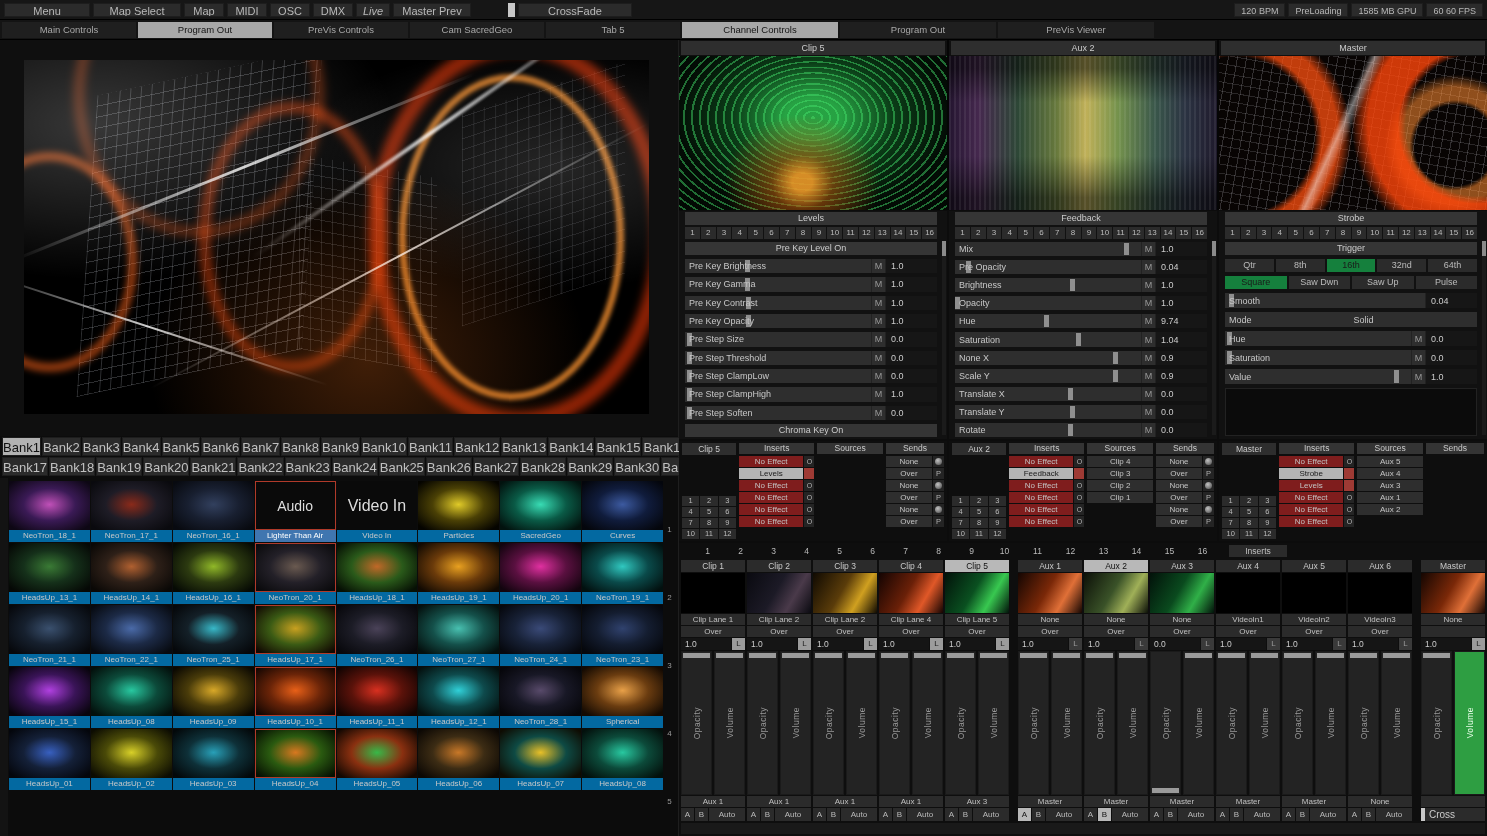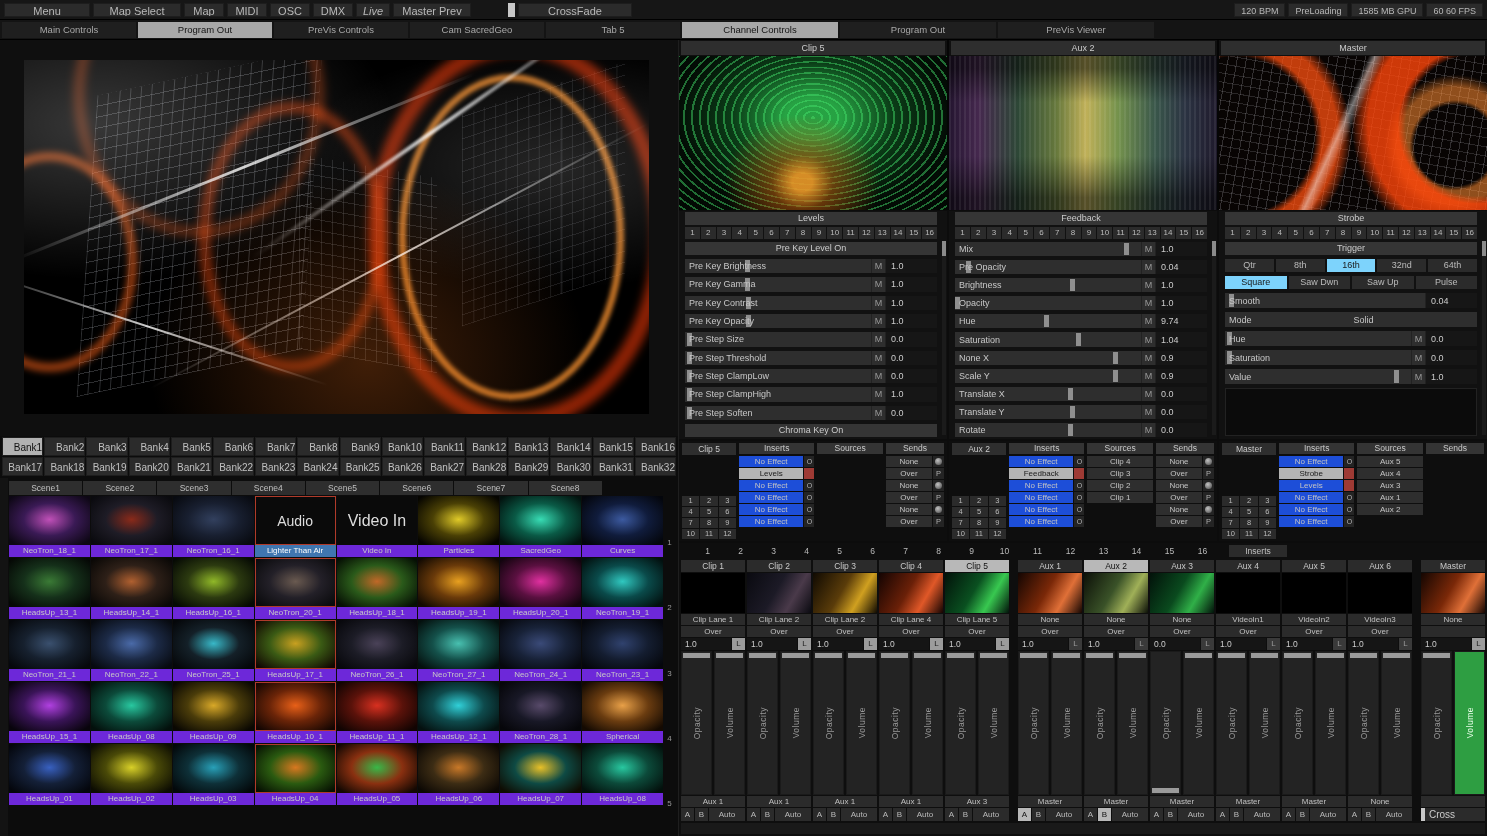--- a/index.html
+++ b/index.html
@@ -49,40 +49,40 @@
   #pvs3{left:30%;top:20%;width:70%;transform:rotate(-35deg);height:4px;filter:blur(1px);}
   #pvs4{left:-10%;top:75%;width:60%;transform:rotate(18deg);height:2px;}
   #pvw{position:absolute;inset:0;background:
      radial-gradient(ellipse at 12% 18%, rgba(255,255,255,.22), transparent 38%),
      radial-gradient(ellipse at 55% 85%, rgba(255,120,30,.25), transparent 45%),
      radial-gradient(ellipse at 85% 30%, rgba(255,255,255,.15), transparent 35%);}
 
   
   .banks { padding:1px 2px; }
   .bankrow { display:flex; gap:1px; margin-bottom:1px; }
-  .bank { flex:1; height:19px; background:#2b2b2b; color:#c0c0c0; font-size:10px; text-align:right; line-height:19px; border:1px solid #1d1d1d; }
+  .bank { flex:1; height:19px; background:#2b2b2b; color:#c0c0c0; font-size:13px; text-align:left; line-height:19px; border:1px solid #1d1d1d; }
   .bank.sel { background:#b2b2b2; color:#111; }
 
   
   .scenes { flex:1; position:relative; padding:3px 2px 0 9px; display:flex; flex-direction:column; }
   .scene-scroll { position:absolute; left:0; top:0; bottom:0; width:8px; background:#131313; }
   .shead { display:flex; gap:1px; margin-bottom:1px; }
   .sh { flex:1; height:14px; background:#2e2e2e; color:#c0c0c0; font-size:8.5px; text-align:center; line-height:14px; }
   .shnum { width:13px; background:transparent; }
   .sbody { display:flex; }
   .sgridwrap { flex:1; display:flex; flex-direction:column; gap:1px; }
   .numcol { width:13px; display:flex; flex-direction:column; }
   .rnum { flex:1; display:flex; align-items:center; justify-content:center; font-size:8px; color:#999; }
   .srw { display:flex; gap:1px; height:61px; }
   .scell { flex:1; display:flex; flex-direction:column; min-width:0; }
   .sthumb { flex:1; position:relative; background:#000; }
   .sthumb.sel { outline:1px solid #b03a2a; outline-offset:-1px; }
   .celltext { position:absolute; inset:0; display:flex; align-items:center; justify-content:center; color:#ddd; }
   .celltext.big { font-size:16px; } .celltext.med { font-size:14px; }
-  .slabel { height:12px; background:#6d28d9; font-size:8px; color:#c8c8c8; text-align:center; line-height:12px; white-space:nowrap; overflow:hidden; }
+  .slabel { height:12px; background:#0369a1; font-size:8px; color:#c8c8c8; text-align:center; line-height:12px; white-space:nowrap; overflow:hidden; }
   .slabel.sel { background:#4076b0; color:#fff; }
 
   
   .monitors { height:170px; display:flex; gap:2px; background:#050505; }
   .monitor { flex:1; display:flex; flex-direction:column; background:#101010; min-width:0; }
   .montitle { height:14px; background:#2e2e2e; text-align:center; font-size:9px; color:#ccc; line-height:14px; margin:1px 2px; }
   .monart { flex:1; position:relative; overflow:hidden; background:#000; }
   .art-clip5 { background:
     radial-gradient(ellipse at 46% 82%, rgba(235,150,40,.9) 0 5%, rgba(180,80,10,.55) 15%, transparent 38%),
     repeating-radial-gradient(ellipse at 50% 40%, rgba(70,230,110,.45) 0 2px, rgba(0,0,0,0) 2px 8px),
@@ -111,34 +111,34 @@
   .pheader { height:13px; margin:2px 3px; background:#353535; text-align:center; line-height:13px; font-size:9px; color:#ccc; }
   .prow { height:15px; margin:2px 3px; background:#2e2e2e; display:flex; position:relative; font-size:9px; }
   .ptrack { flex:1; position:relative; }
   .plabel { position:absolute; left:4px; top:0; bottom:0; display:flex; align-items:center; color:#c8c8c8; white-space:nowrap; z-index:2; }
   .phandle { position:absolute; top:1px; bottom:1px; width:5px; background:#8f8f8f; z-index:1; }
   .pm { width:14px; display:flex; align-items:center; justify-content:center; color:#999; border-left:1px solid #222; }
   .pval { width:52px; background:#161616; color:#ccc; display:flex; align-items:center; padding-left:5px; border-left:1px solid #222; }
   .pmid { position:absolute; left:55%; top:0; bottom:0; transform:translateX(-50%); display:flex; align-items:center; color:#c8c8c8; }
   .btnrow { display:flex; gap:2px; margin:2px 3px; }
   .tbtn { flex:1; height:13px; background:#2b2b2b; color:#bbb; font-size:9px; text-align:center; line-height:13px; }
-  .tbtn.sel { background:#7dd3fc; color:#1a1a1a; }
+  .tbtn.sel { background:#15803d; color:#1a1a1a; }
   .sblack { flex:1; margin:2px 3px 3px; background:#0b0b0b; border:1px solid #222; }
 
   
   .strips { height:100px; display:flex; gap:2px; margin-top:2px; }
   .strip { flex:1; background:#0e0e0e; display:flex; gap:3px; padding:2px 3px; min-width:0; }
   .scol { display:flex; flex-direction:column; min-width:0; }
   .scol1 { width:54px; } .scol2 { flex:1.15; } .scol3 { flex:1; } .scol4 { width:58px; }
   .sname { height:12px; background:#2e2e2e; font-size:8.5px; color:#ccc; text-align:center; line-height:12px; }
   .sgrid { margin-top:auto; display:grid; grid-template-columns:repeat(3,1fr); gap:1px; }
   .gdig { height:10px; background:#2b2b2b; font-size:7.5px; color:#bbb; text-align:center; line-height:10px; }
   .colhead { height:11px; background:#343434; font-size:8.5px; color:#ccc; text-align:center; line-height:11px; margin-bottom:2px; }
   .irow { display:flex; gap:1px; margin-bottom:1px; height:11px; }
-  .ibtn { flex:1; background:#1d4ed8; color:#c4c4c4; font-size:8px; text-align:center; line-height:11px; white-space:nowrap; overflow:hidden; }
+  .ibtn { flex:1; background:#7f1d1d; color:#c4c4c4; font-size:8px; text-align:center; line-height:11px; white-space:nowrap; overflow:hidden; }
   .ibtn.sel { background:#b4b4b4; color:#1a1a1a; }
   .itag { width:10px; background:#242424; color:#b0b0b0; font-size:7px; text-align:center; line-height:11px; }
   .itag.red { background:#9e3a34; color:#9e3a34; }
   .srcrow { height:11px; margin-bottom:1px; background:#2e2e2e; font-size:8px; color:#c4c4c4; text-align:center; line-height:11px; }
   .snd { display:flex; gap:1px; height:11px; margin-bottom:1px; }
   .sndl { flex:1; background:#2e2e2e; font-size:8px; color:#c4c4c4; text-align:center; line-height:11px; }
   .sndt { width:11px; display:flex; align-items:center; justify-content:center; background:#242424; color:#b0b0b0; font-size:7.5px; }
   .knob { width:7px; height:7px; border-radius:50%; background:radial-gradient(circle at 40% 35%, #c0c0c0, #4a4a4a); }
 
   
@@ -266,31 +266,20 @@
             <div class="bank">Bank27</div>
             <div class="bank">Bank28</div>
             <div class="bank">Bank29</div>
             <div class="bank">Bank30</div>
             <div class="bank">Bank31</div>
             <div class="bank">Bank32</div>
           </div>
         </div>
       <div class="scenes">
         <div class="scene-scroll"></div>
-        <div class="shead" id="scene-heads">
-            <div class="sh">Scene1</div>
-            <div class="sh">Scene2</div>
-            <div class="sh">Scene3</div>
-            <div class="sh">Scene4</div>
-            <div class="sh">Scene5</div>
-            <div class="sh">Scene6</div>
-            <div class="sh">Scene7</div>
-            <div class="sh">Scene8</div>
-            <div class="sh shnum"></div>
-          </div>
         <div class="sbody" style="flex:1;">
           <div class="sgridwrap" id="scene-rows">
               <div class="srw">
                 <div class="scell">
                   <div class="sthumb" style="background: radial-gradient(at 50% 48%, rgb(192, 80, 184) 0%, rgb(58, 26, 85) 45%, rgb(13, 7, 20) 90%);"></div>
                   <div class="slabel">NeoTron_18_1</div>
                 </div>
                 <div class="scell">
                   <div class="sthumb" style="background: radial-gradient(at 50% 48%, rgb(138, 42, 26) 0%, rgb(30, 28, 38) 45%, rgb(10, 10, 14) 90%);"></div>
                   <div class="slabel">NeoTron_17_1</div>

